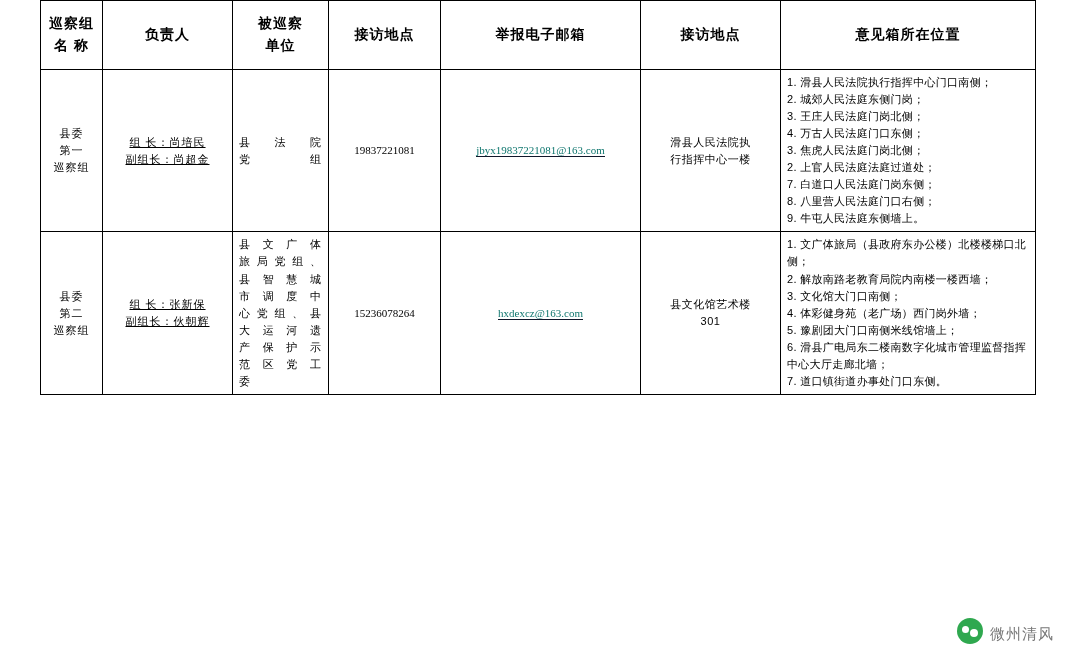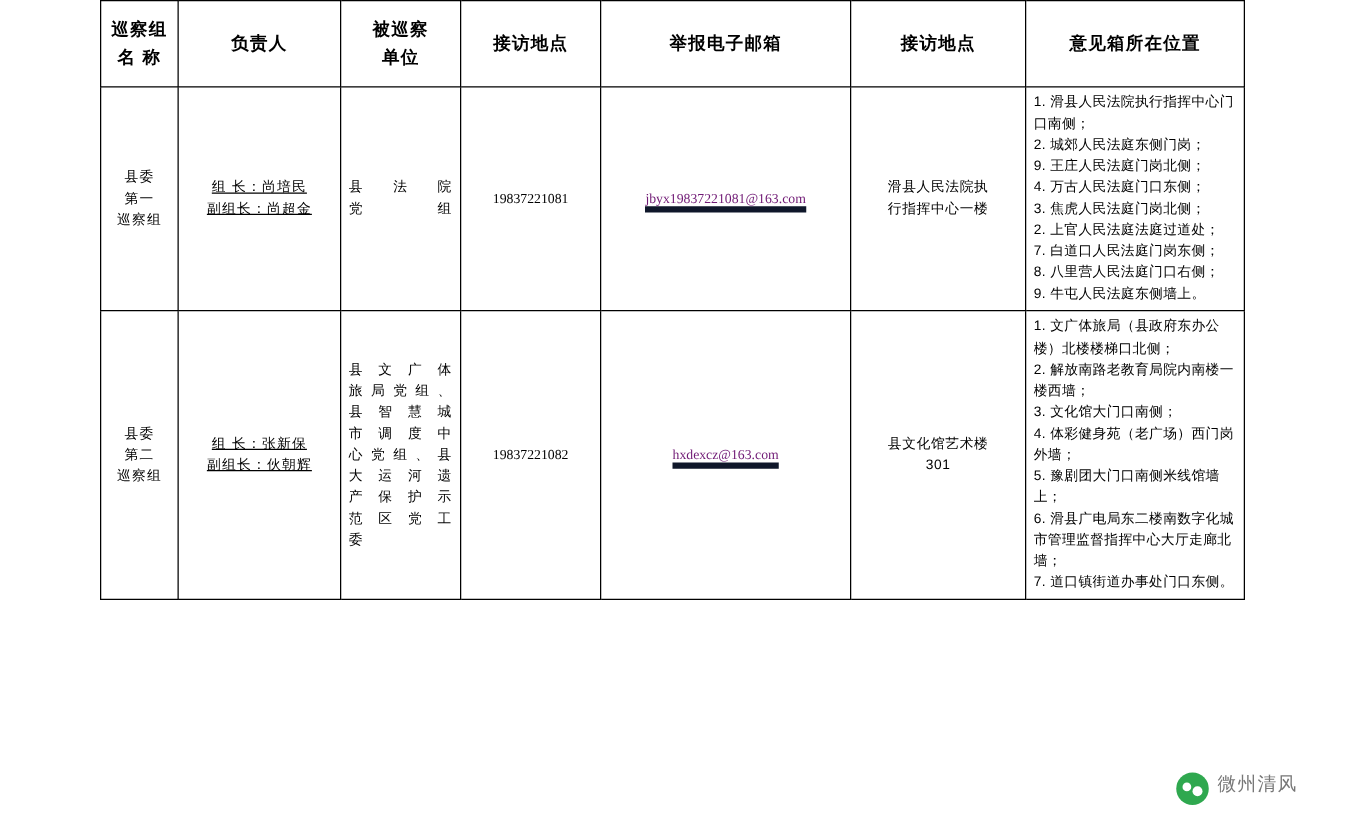--- a/index.html
+++ b/index.html
@@ -25,21 +25,21 @@
     font-size: 21px;
     font-weight: bold;
     letter-spacing: 1px;
     padding-top: 30px;
     padding-bottom: 22px;
     font-family: "Liberation Serif", serif;
   }
   table.main {
     border-collapse: collapse;
     margin: 0 auto;
-    width: 916px;
+    width: 996px;
     table-layout: fixed;
   }
   table.main th, table.main td {
     border: 1px solid #000000;
     vertical-align: middle;
     padding: 4px 6px;
     font-size: 11px;
     line-height: 1.55;
   }
   table.main thead th {
@@ -80,22 +80,22 @@
     text-align: center;
     font-family: "Liberation Serif", serif;
     font-size: 14px;
   }
   td.c-email {
     text-align: center;
     font-family: "Liberation Serif", serif;
     font-size: 14px;
   }
   td.c-email .mail {
-    border-bottom: 5px solid #0f172a;
-    color: #701a75;
+    border-bottom: 1px solid #0f172a;
+    color: #0f766e;
   }
   td.c-place {
     text-align: center;
     line-height: 1.8;
     letter-spacing: 0.5px;
   }
   td.c-box {
     text-align: left;
     line-height: 1.85;
     letter-spacing: 0.3px;
@@ -110,24 +110,24 @@
   td.c-box li {
     margin: 0;
     padding: 0;
     text-indent: 0;
   }
   .two-line {
     display: block;
   }
   .footer {
     position: absolute;
-    right: 38px;
+    right: 22px;
     bottom: 14px;
     display: flex;
-    align-items: flex-start;
+    align-items: flex-end;
     gap: 7px;
   }
   .wm-logo {
     width: 26px;
     height: 26px;
     border-radius: 50%;
     background: #2fa84f;
     position: relative;
     flex: 0 0 auto;
   }
@@ -221,21 +221,21 @@
           <span class="mail">jbyx19837221081@163.com</span>
         </td>
         <td class="c-place">
           <span class="two-line">滑县人民法院执</span>
           <span class="two-line">行指挥中心一楼</span>
         </td>
         <td class="c-box">
           <ol>
             <li>1. 滑县人民法院执行指挥中心门口南侧；</li>
             <li>2. 城郊人民法庭东侧门岗；</li>
-            <li>9. 王庄人民法庭门岗北侧；</li>
+            <li>3. 王庄人民法庭门岗北侧；</li>
             <li>4. 万古人民法庭门口东侧；</li>
             <li>3. 焦虎人民法庭门岗北侧；</li>
             <li>2. 上官人民法庭法庭过道处；</li>
             <li>7. 白道口人民法庭门岗东侧；</li>
             <li>8. 八里营人民法庭门口右侧；</li>
             <li>9. 牛屯人民法庭东侧墙上。</li>
           </ol>
         </td>
       </tr>
 
@@ -253,21 +253,21 @@
           <span class="two-line">县文广体</span>
           <span class="two-line">旅局党组、</span>
           <span class="two-line">县智慧城</span>
           <span class="two-line">市调度中</span>
           <span class="two-line">心党组、县</span>
           <span class="two-line">大运河遗</span>
           <span class="two-line">产保护示</span>
           <span class="two-line">范区党工</span>
           <span class="two-line">委</span>
         </td>
-        <td class="c-phone">19837221082</td>
+        <td class="c-phone">15236078264</td>
         <td class="c-email">
           <span class="mail">hxdexcz@163.com</span>
         </td>
         <td class="c-place">
           <span class="two-line">县文化馆艺术楼</span>
           <span class="two-line">301</span>
         </td>
         <td class="c-box">
           <ol>
             <li>1. 文广体旅局（县政府东办公楼）北楼楼梯口北侧；</li>

